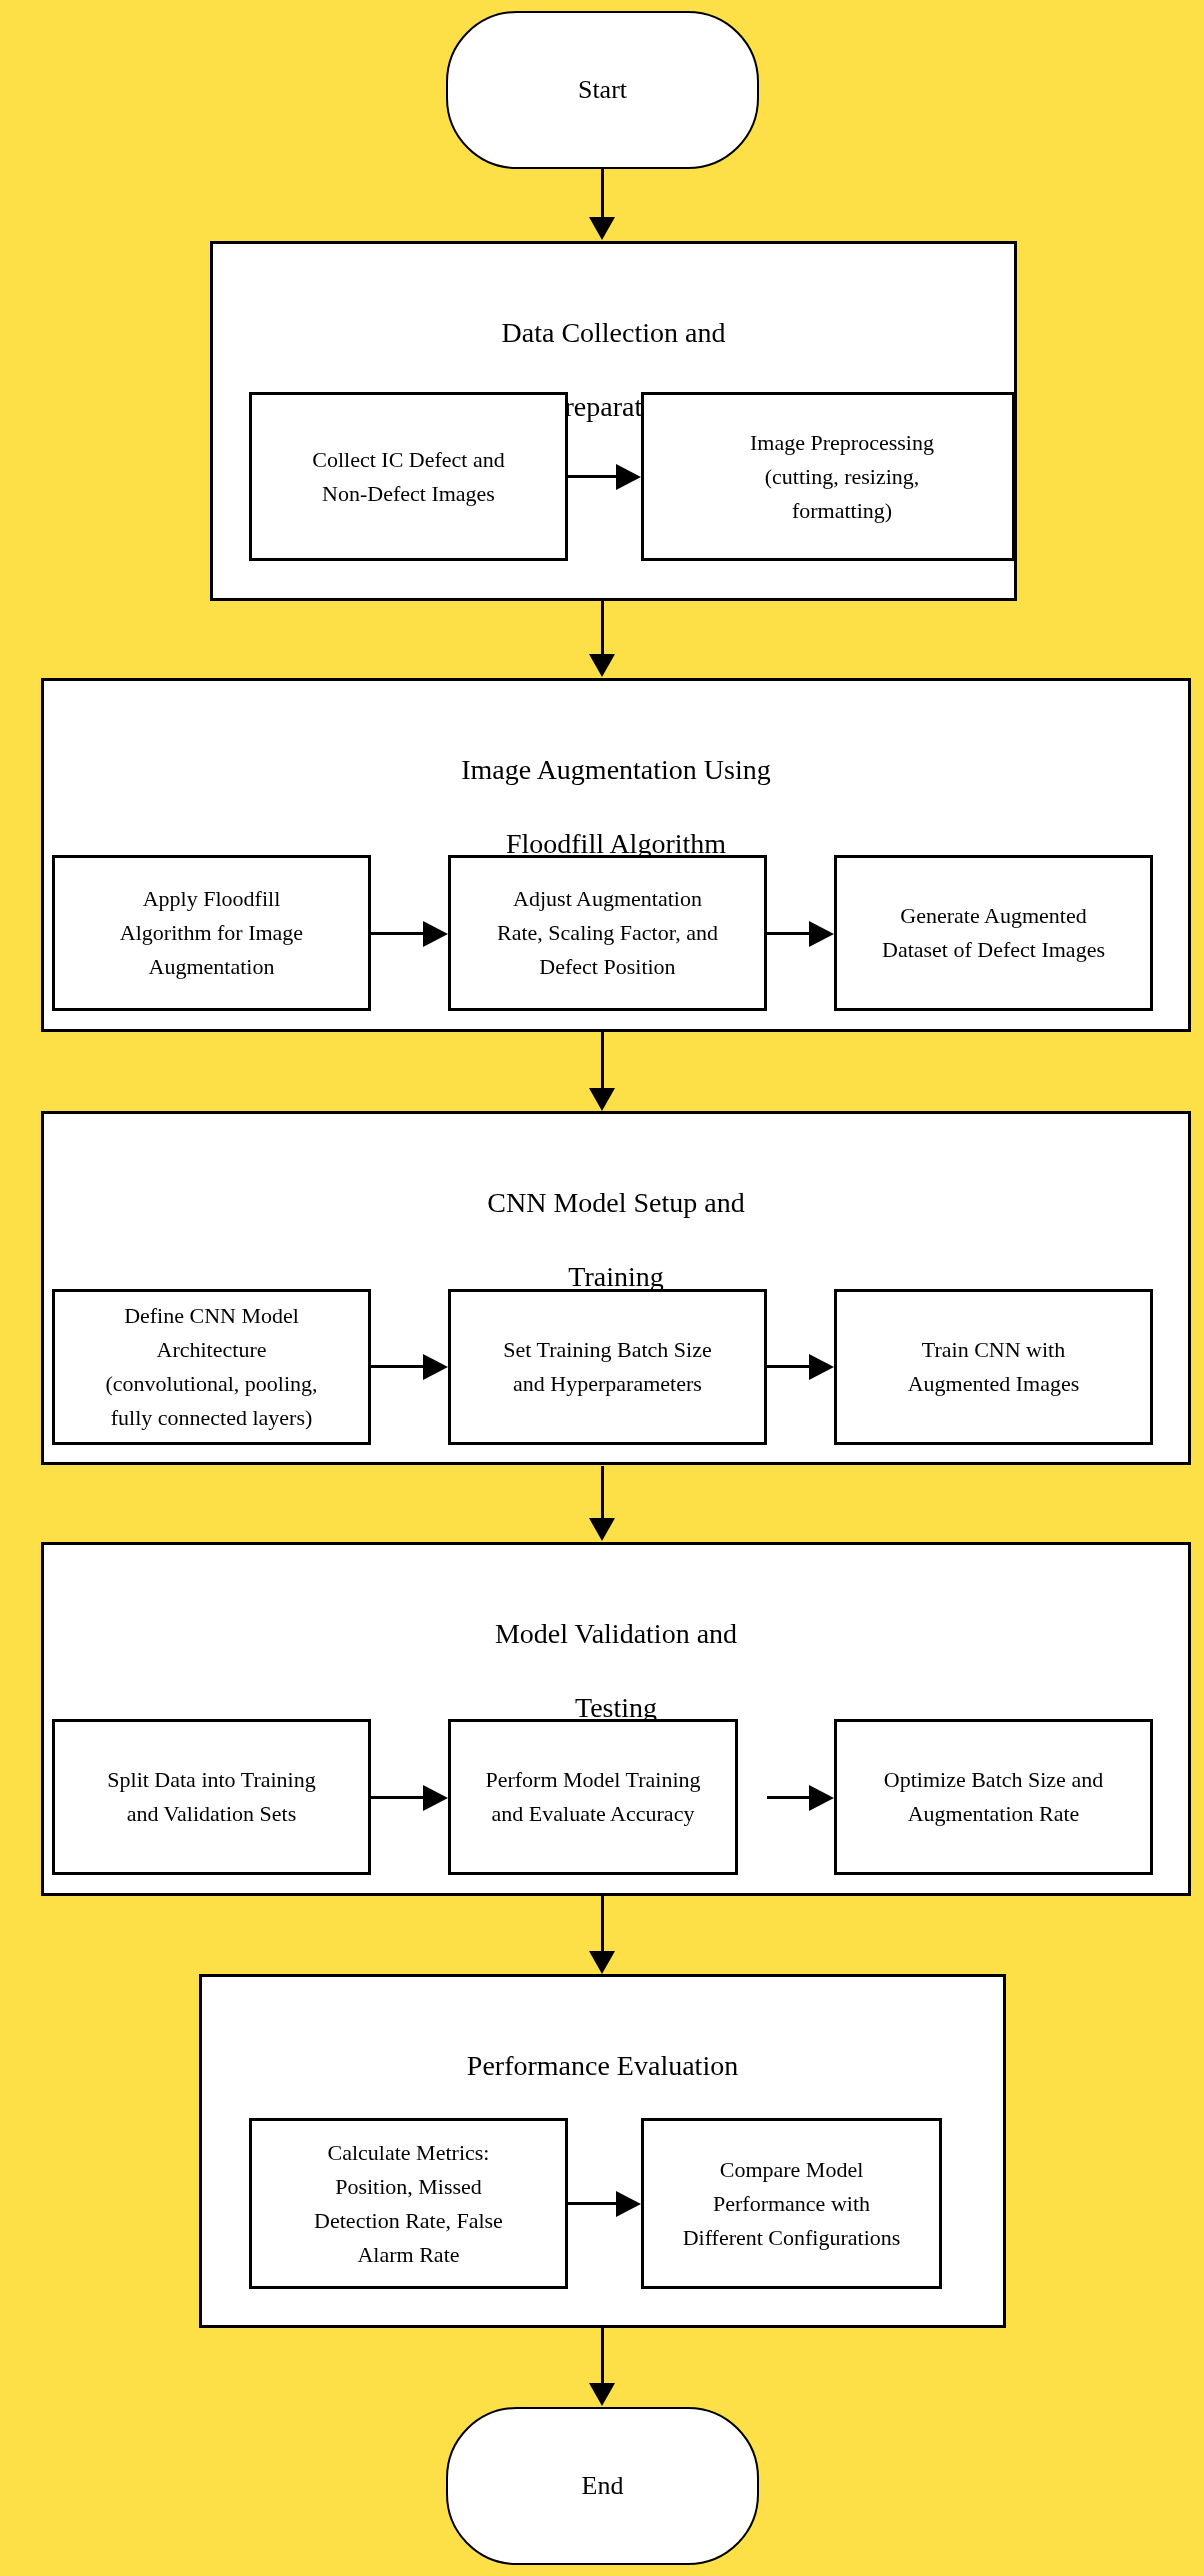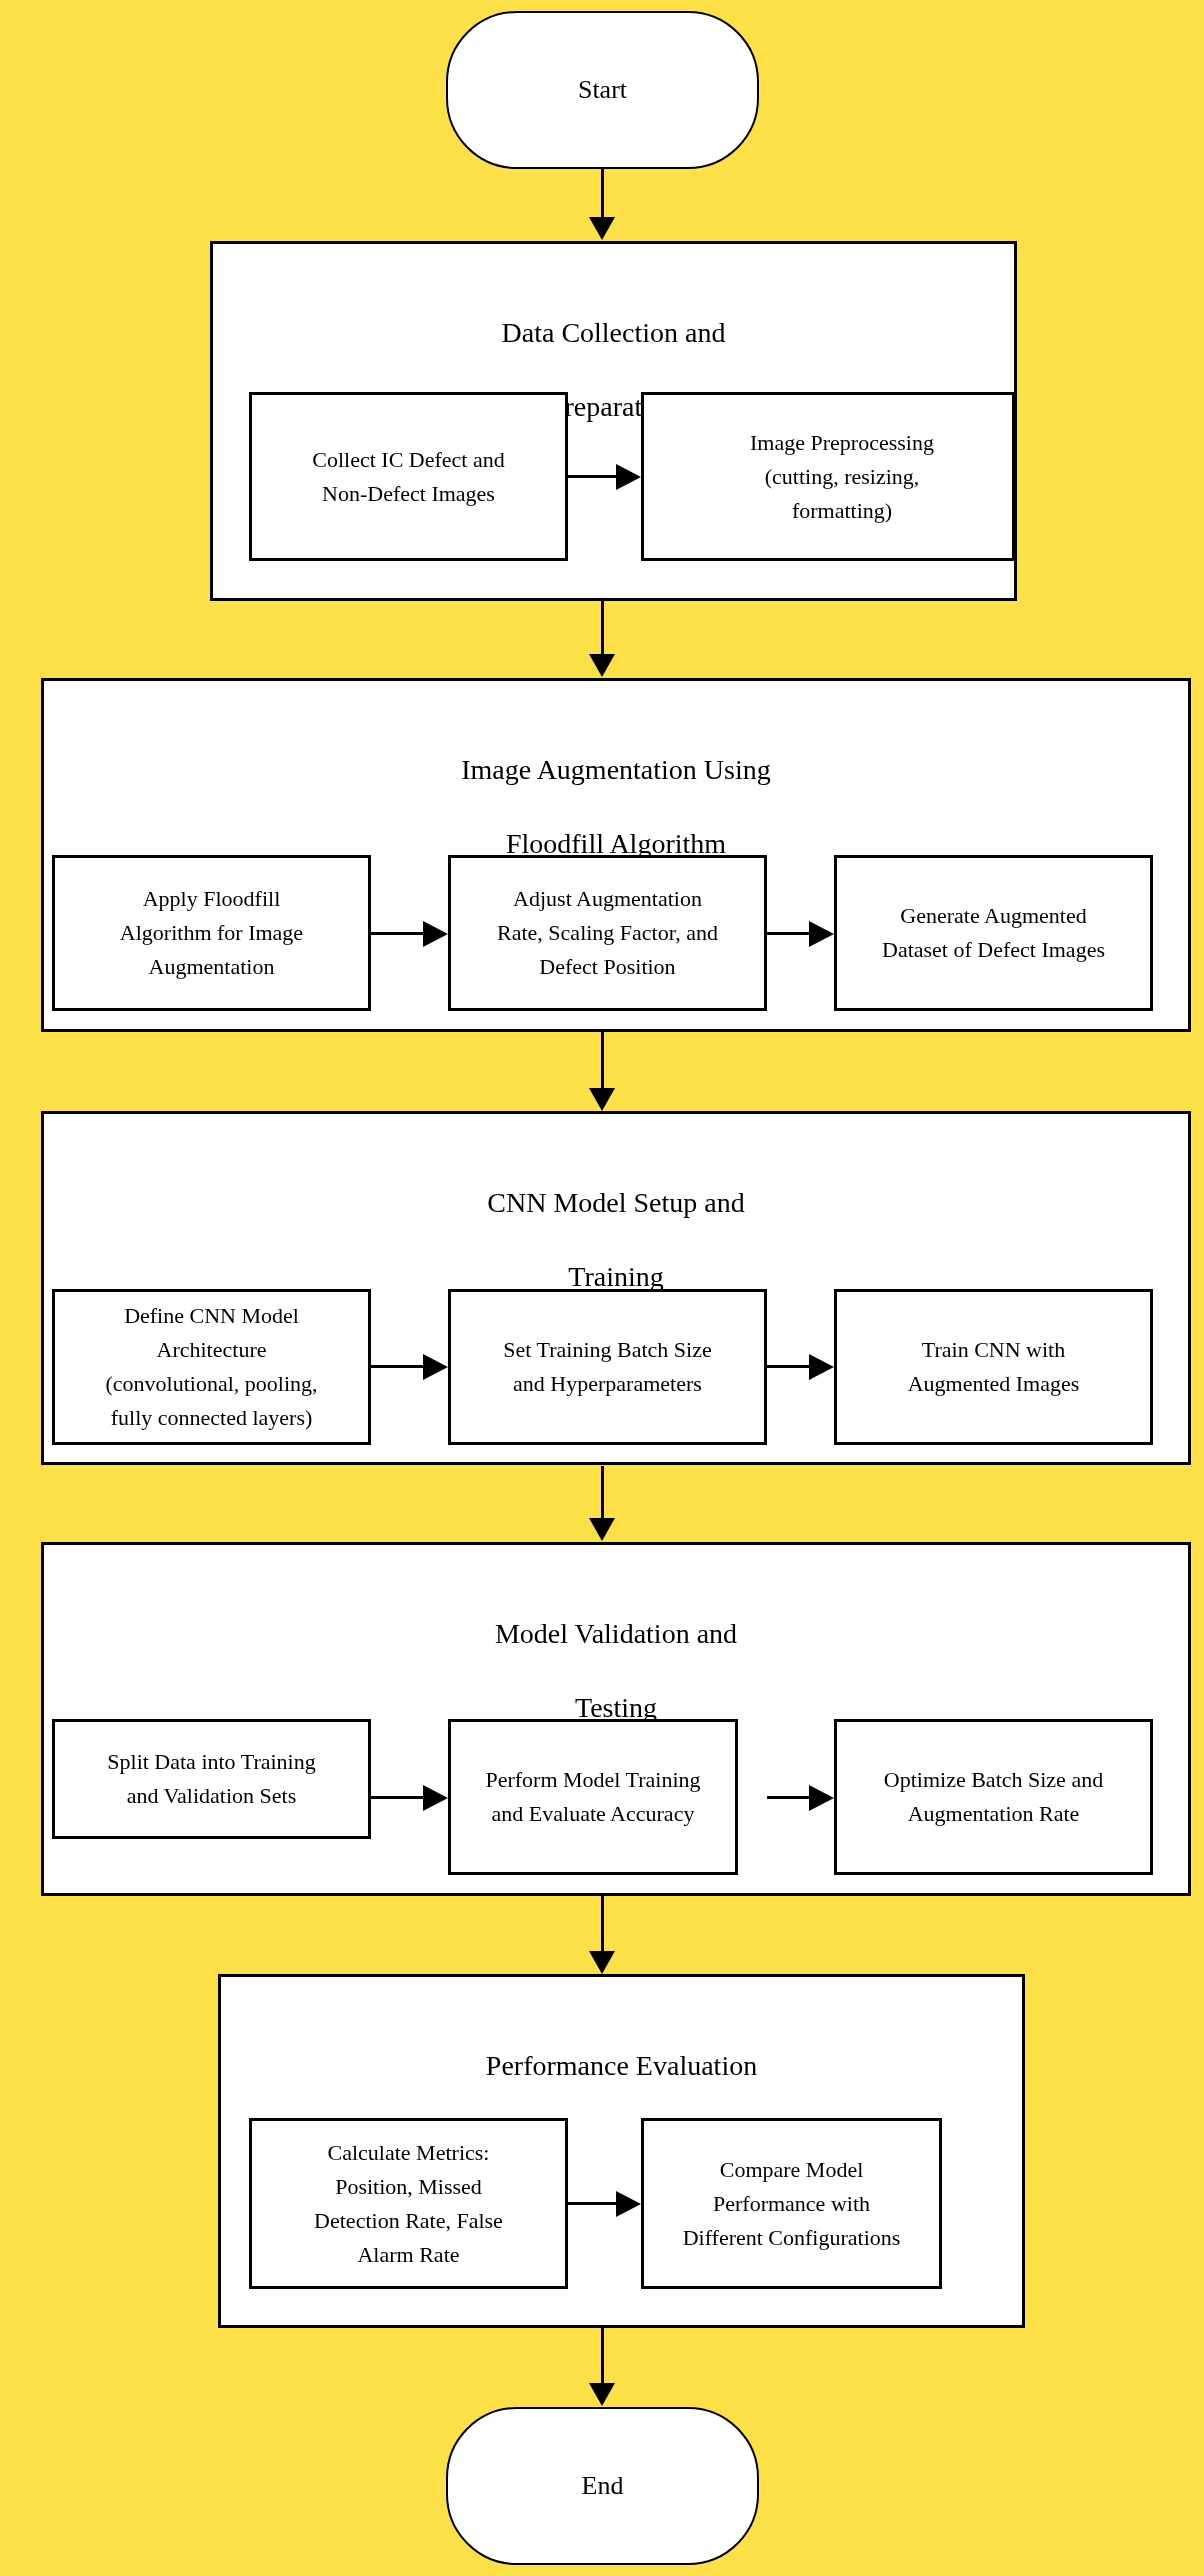--- a/index.html
+++ b/index.html
@@ -124,35 +124,35 @@
   <div class="hline" style="left:767px;top:1365px;width:43px;"></div>
   <div class="head-right" style="left:809px;top:1354px;"></div>
 
   <div class="vline" style="left:601px;top:1466px;height:54px;"></div>
   <div class="head-down" style="left:589px;top:1518px;"></div>
 
   <div class="section" style="left:41px;top:1542px;width:1150px;height:354px;">
     <div class="sec-title">Model Validation and
 Testing</div>
   </div>
-  <div class="pbox" style="left:52px;top:1719px;width:319px;height:120px;">Split Data into Training
+  <div class="pbox" style="left:52px;top:1719px;width:319px;height:156px;">Split Data into Training
 and Validation Sets</div>
   <div class="pbox" style="left:448px;top:1719px;width:290px;height:156px;">Perform Model Training
 and Evaluate Accuracy</div>
   <div class="pbox" style="left:834px;top:1719px;width:319px;height:156px;">Optimize Batch Size and
 Augmentation Rate</div>
   <div class="hline" style="left:371px;top:1796px;width:52px;"></div>
   <div class="head-right" style="left:423px;top:1785px;"></div>
   <div class="hline" style="left:767px;top:1796px;width:43px;"></div>
   <div class="head-right" style="left:809px;top:1785px;"></div>
 
   <div class="vline" style="left:601px;top:1896px;height:56px;"></div>
   <div class="head-down" style="left:589px;top:1951px;"></div>
 
-  <div class="section" style="left:218px;top:1974px;width:807px;height:354px;">
+  <div class="section" style="left:199px;top:1974px;width:807px;height:354px;">
     <div class="sec-title">Performance Evaluation</div>
   </div>
   <div class="pbox" style="left:249px;top:2118px;width:319px;height:171px;">Calculate Metrics:
 Position, Missed
 Detection Rate, False
 Alarm Rate</div>
   <div class="pbox" style="left:641px;top:2118px;width:301px;height:171px;">Compare Model
 Performance with
 Different Configurations</div>
   <div class="hline" style="left:568px;top:2202px;width:48px;"></div>

